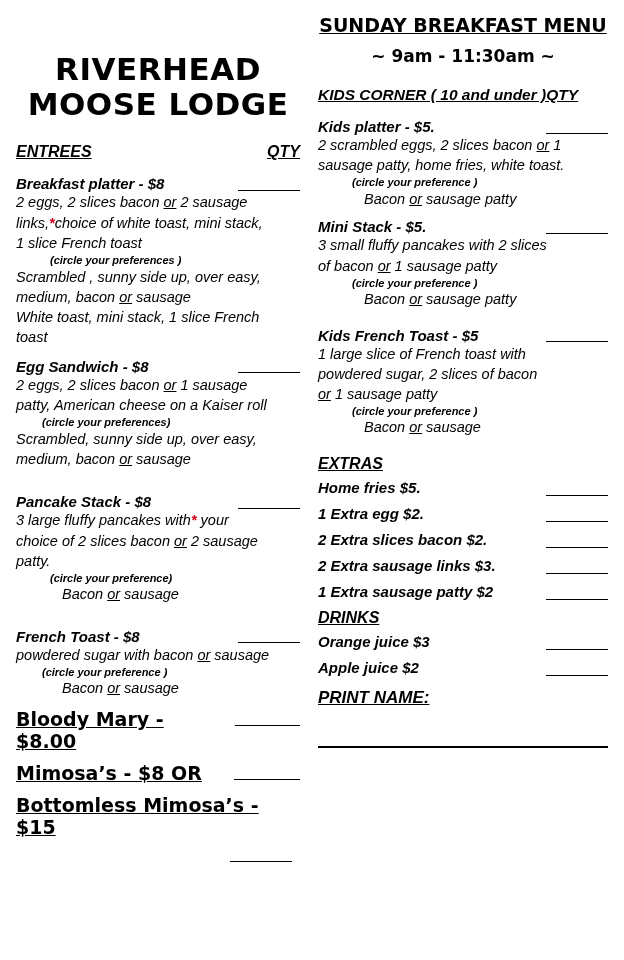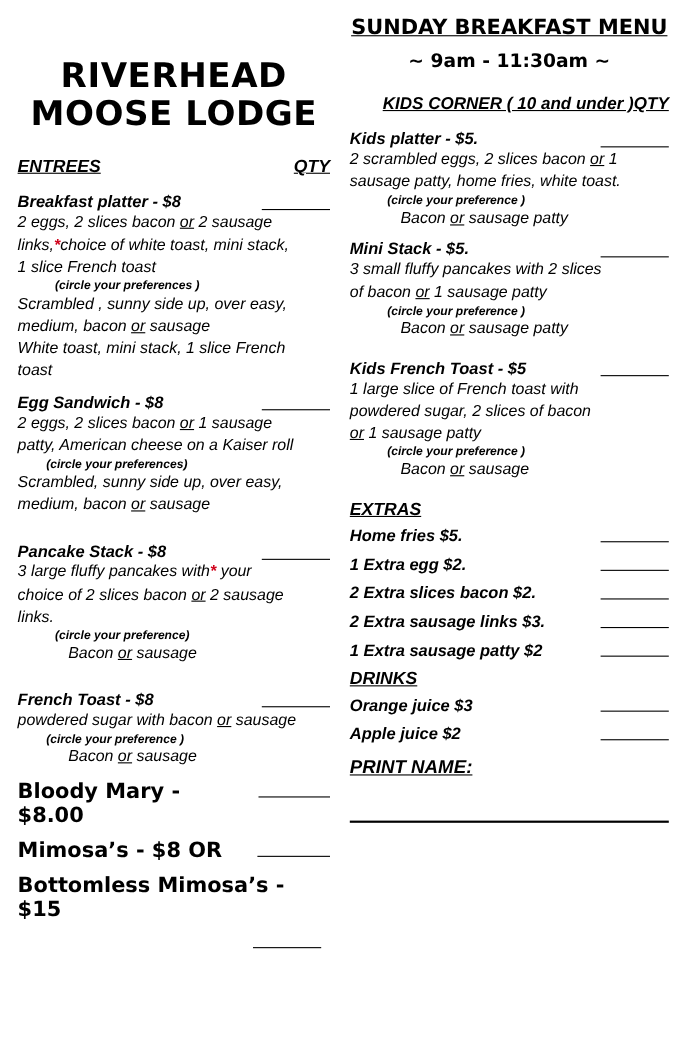--- a/index.html
+++ b/index.html
@@ -103,20 +103,21 @@
   .sub {
     font-style: italic;
     font-size: 14.5px;
     margin-left: 46px;
     line-height: 1.3;
   }
   u { text-decoration: underline; }
   .ast { color: #d0021b; font-weight: bold; }
 
   .drinks-big {
+    text-decoration: underline;
   }
   .drink-line {
     display: flex;
     justify-content: space-between;
     align-items: baseline;
     font-family: "DejaVu Sans", sans-serif;
     font-weight: bold;
     font-size: 19px;
     margin-bottom: 10px;
   }
@@ -137,23 +138,24 @@
   }
   .r-sub {
     text-align: center;
     font-family: "DejaVu Sans", sans-serif;
     font-weight: bold;
     font-size: 17px;
     margin-bottom: 20px;
   }
   .kids-head {
     display: flex;
-    justify-content: flex-end;
+    justify-content: flex-start;
     align-items: baseline;
     margin-bottom: 14px;
+    text-decoration: underline;
   }
   .kids-head .h {
     font-style: italic;
     font-weight: bold;
     font-size: 15.5px;
     text-decoration: underline;
   }
   .kids-head .qty {
     font-style: italic;
     font-weight: bold;
@@ -163,21 +165,21 @@
   .extras-head {
     font-style: italic;
     font-weight: bold;
     font-size: 16px;
     text-decoration: underline;
     margin-bottom: 6px;
   }
   .extra-line {
     display: flex;
     justify-content: space-between;
-    align-items: flex-start;
+    align-items: flex-end;
     font-style: italic;
     font-weight: bold;
     font-size: 15px;
     margin-bottom: 9px;
   }
   .extra-line .blank { width: 62px; }
   .print-name {
     font-style: italic;
     font-weight: bold;
     font-size: 17px;
@@ -239,21 +241,21 @@
 
     <div class="spacer-14"></div>
 
     <div class="item">
       <div class="item-title-row">
         <span class="item-title">Pancake Stack - $8</span>
         <span class="blank"></span>
       </div>
       <div class="desc">3 large fluffy pancakes with<span class="ast">*</span> your</div>
       <div class="desc">choice of 2 slices bacon <u>or</u> 2 sausage</div>
-      <div class="desc">links.</div>
+      <div class="desc">patty.</div>
       <div class="circle">(circle your preference)</div>
       <div class="sub">Bacon <u>or</u> sausage</div>
     </div>
 
     <div class="spacer-14"></div>
 
     <div class="item">
       <div class="item-title-row">
         <span class="item-title">French Toast - $8</span>
         <span class="blank"></span>

